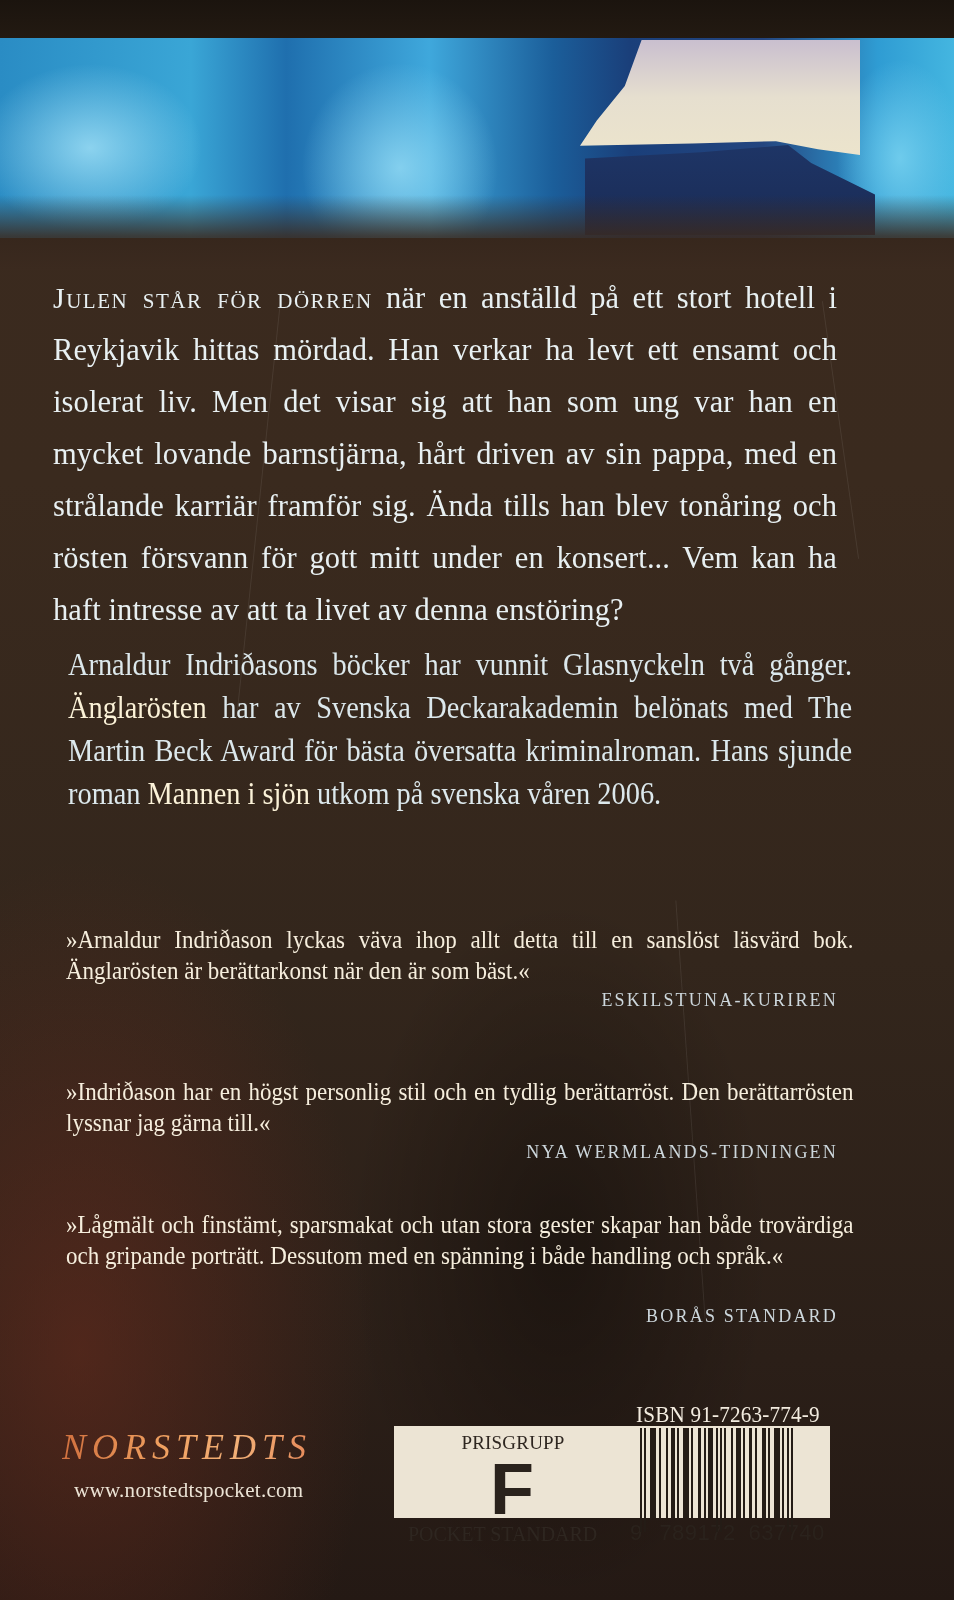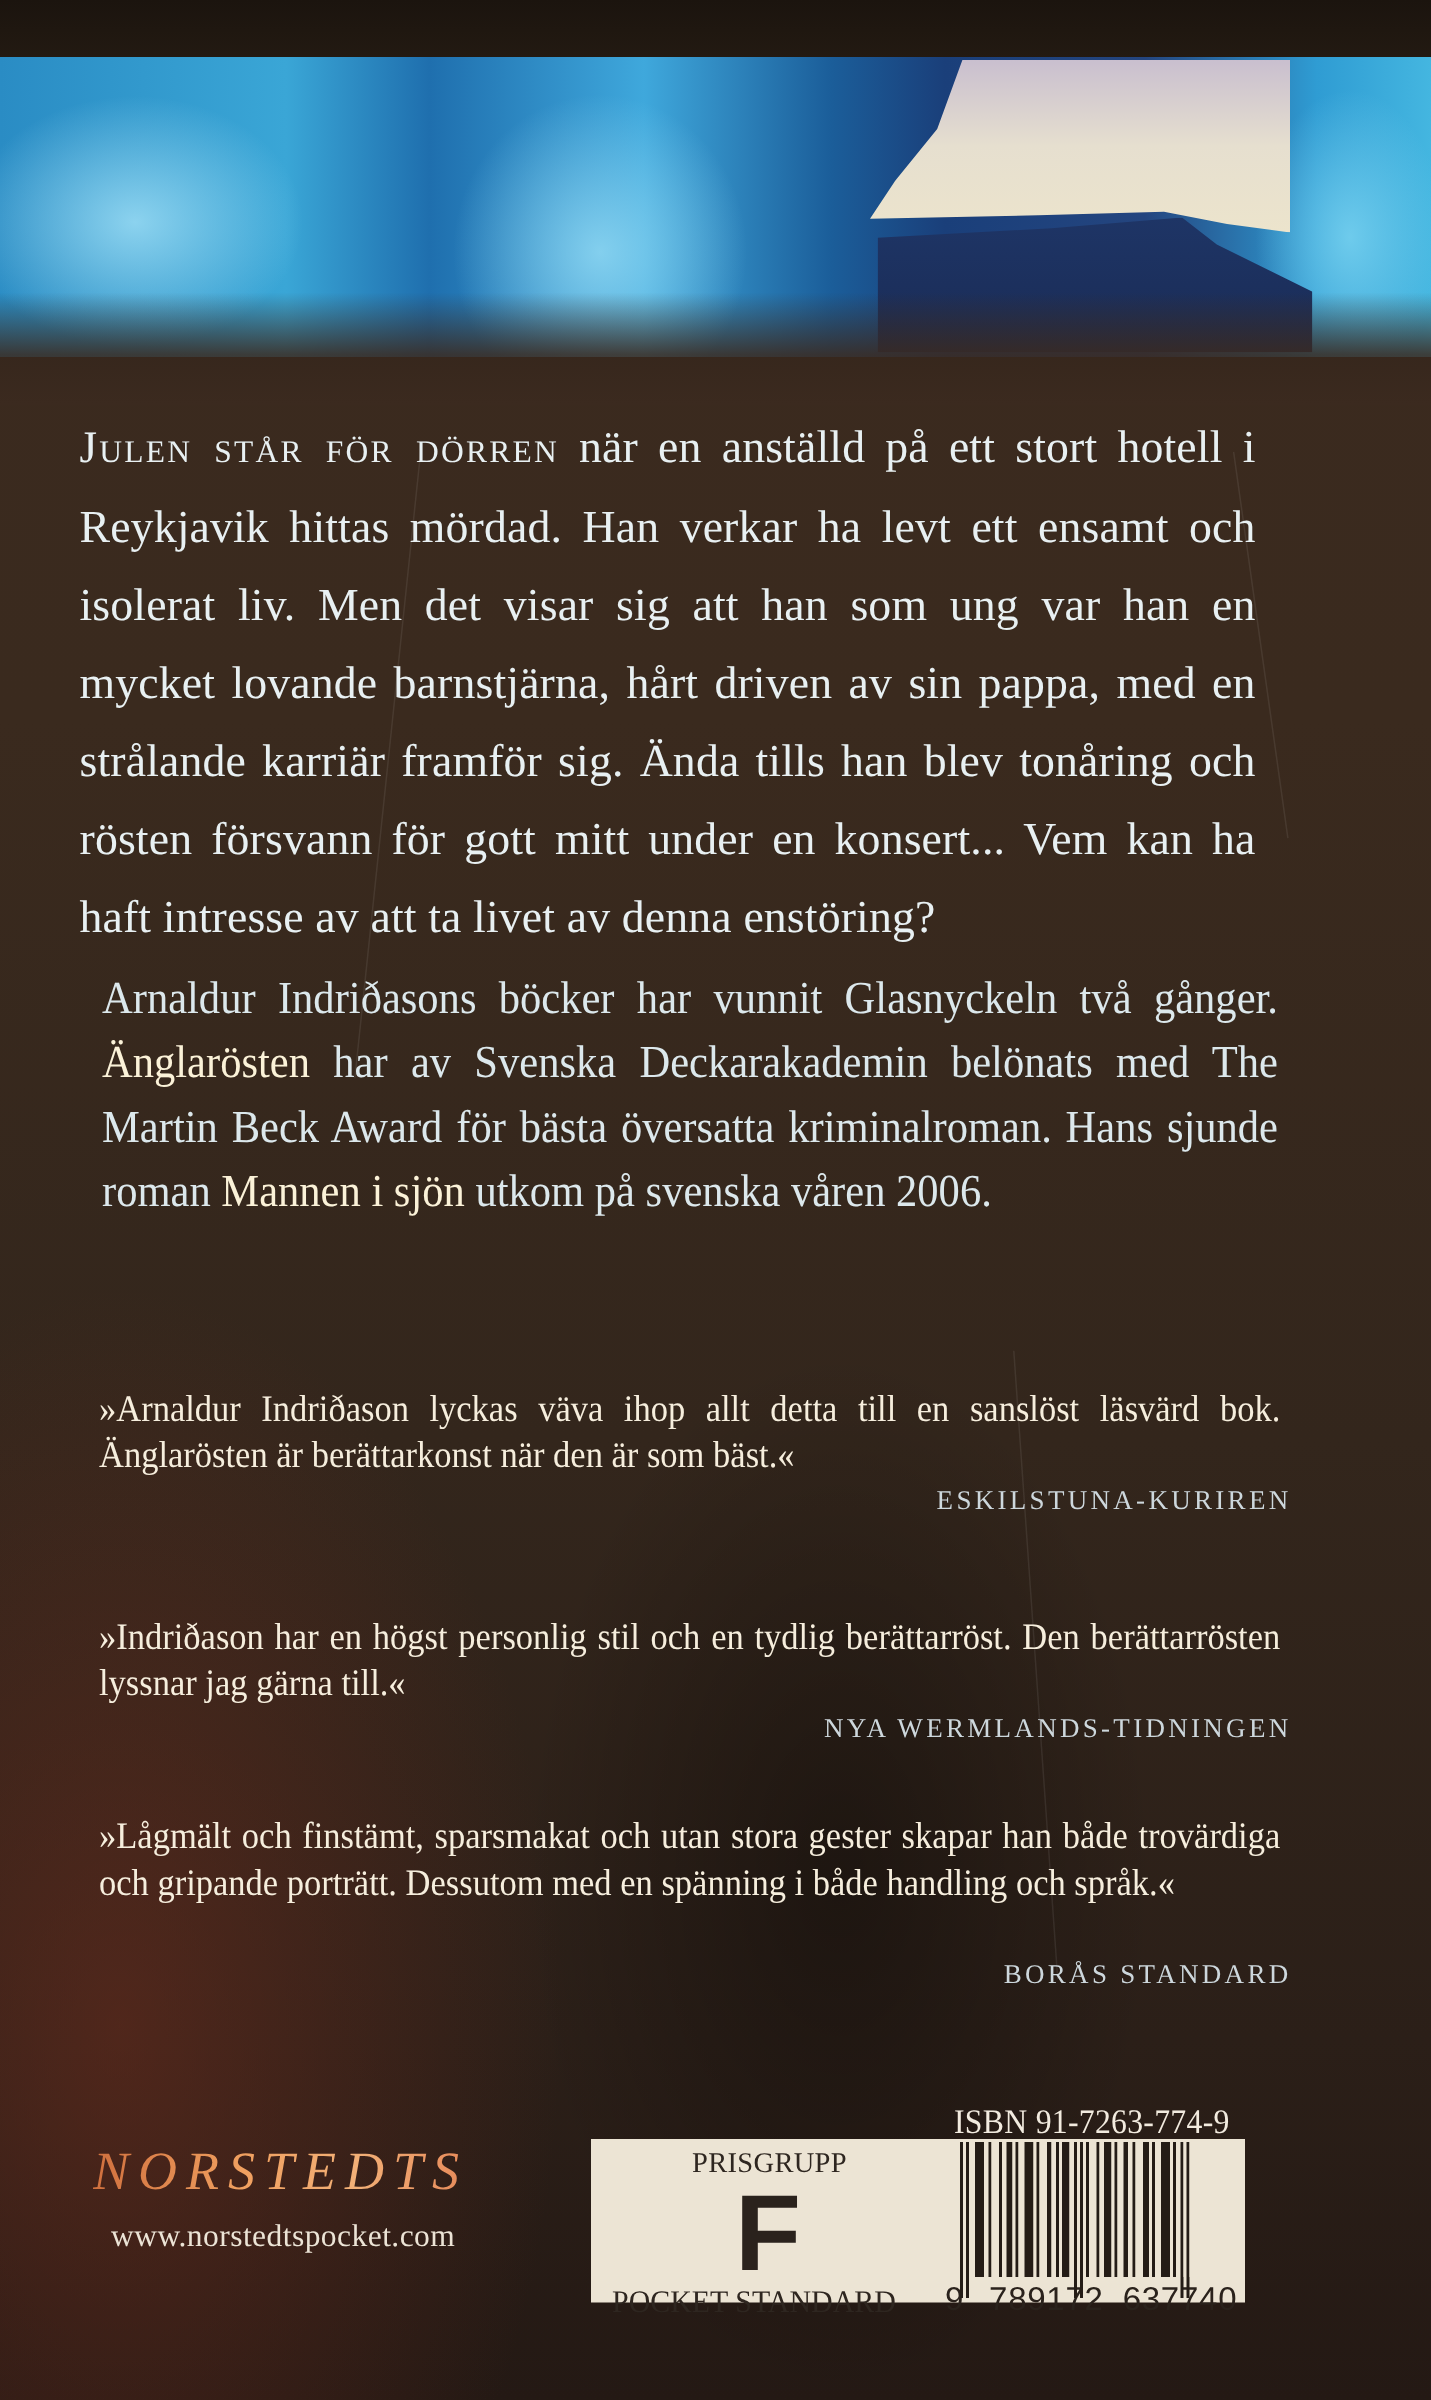--- a/index.html
+++ b/index.html
@@ -66,21 +66,21 @@
   .about .title { color: #fbf2d8; }
 
   .quote {
     position: absolute; left: 66px; width: 788px;
     font-size: 25px; line-height: 31px; color: #f6eedd;
     text-align: justify; text-align-last: left;
     transform: scaleX(0.92); transform-origin: left top;
     width: 856px;
   }
   .source {
-    position: absolute; right: 93px;
+    position: absolute; right: 116px;
     font-size: 18px; letter-spacing: 2.2px; color: #cdd7dc;
     text-align: center;
   }
 
   .logo {
     position: absolute; left: 62px; top: 1426px;
     font-size: 36px; letter-spacing: 6px;
     color: #e9894e;
     background: linear-gradient(90deg, #d0703e 0%, #f0a060 40%, #f2b077 70%, #e68a5a 100%);
     -webkit-background-clip: text; background-clip: text; font-style: italic; -webkit-text-fill-color: transparent;
@@ -89,21 +89,21 @@
     position: absolute; left: 74px; top: 1478px;
     font-size: 21px; color: #ece4d6; letter-spacing: 0.3px;
   }
 
   .isbn {
     position: absolute; left: 636px; top: 1402px;
     font-size: 23px; color: #f2ebdf; letter-spacing: 0.2px;
     transform: scaleX(0.92); transform-origin: left top;
   }
   .label {
-    position: absolute; left: 394px; top: 1426px; width: 436px; height: 109px;
+    position: absolute; left: 394px; top: 1426px; width: 436px; height: 92px;
     background: #ece4d4;
   }
   .label .pris {
     position: absolute; left: 34px; top: 6px; width: 170px; text-align: center;
     font-size: 19px; color: #2e2620; letter-spacing: 0.2px;
   }
   .label .grade {
     position: absolute; left: 88px; top: 27px; width: 60px; text-align: center;
     font-family: "Liberation Sans", "DejaVu Sans", sans-serif; font-weight: bold;
     font-size: 72px; line-height: 72px; color: #2a221c;

